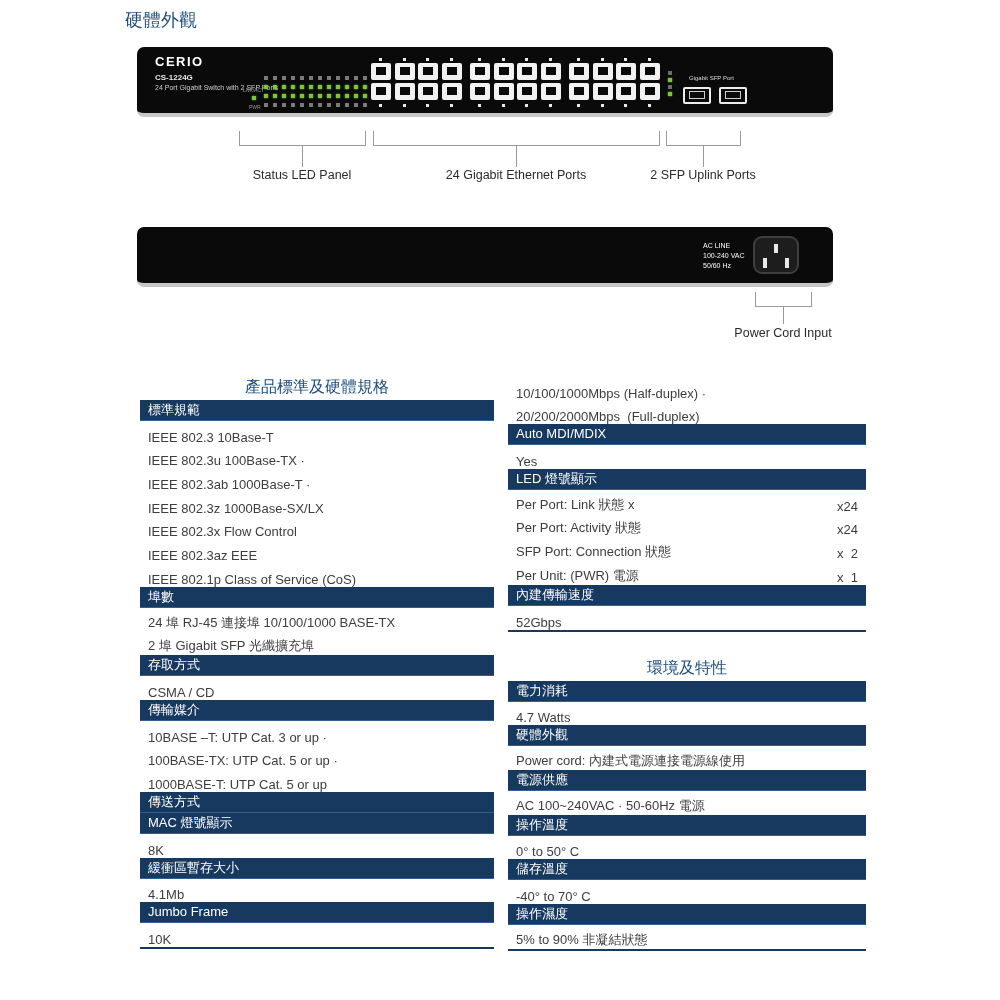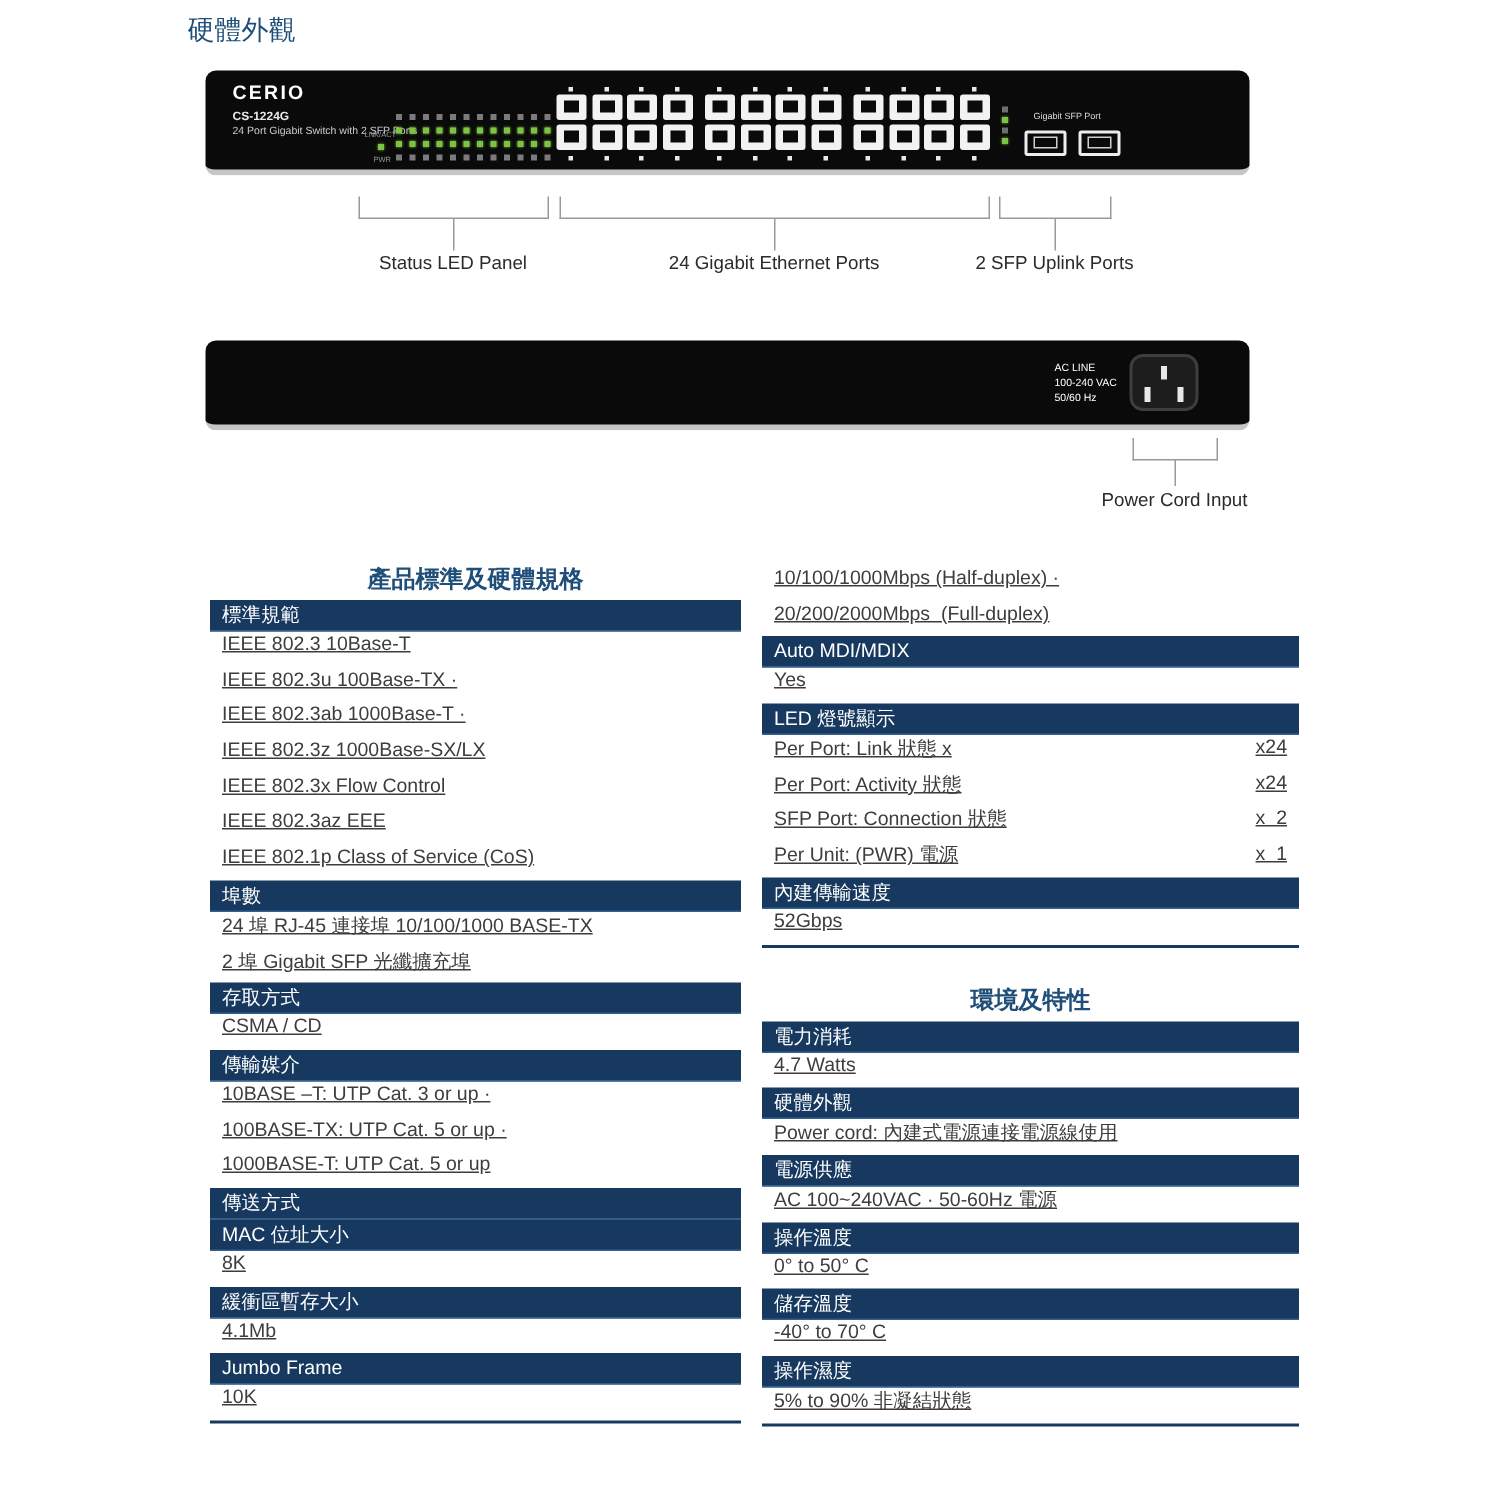--- a/index.html
+++ b/index.html
@@ -48,27 +48,27 @@
   
   .bracket { position:absolute; height:15px;
              border-left:1.5px solid #9a9a9a; border-right:1.5px solid #9a9a9a;
              border-bottom:1.5px solid #9a9a9a; }
   .stem { position:absolute; width:0; border-left:1.5px solid #9a9a9a; }
   .co-label { position:absolute; width:200px; text-align:center;
               font-size:12.5px; color:#2b2b2b; }
 
   
   .spec-col { position:absolute; }
-  .spec-title { font-size:16px; font-weight:bold; color:#1F4E79; text-align:center;
+  .spec-title { font-size:16px; font-weight:normal; color:#1F4E79; text-align:center;
                 height:24px; line-height:22px; }
   .spec-title.mid { margin-top:26px; margin-bottom:3px; height:20px; line-height:20px; }
   .spec-bar { background:#17395F; color:#fff; font-size:13px; height:21px; line-height:20px;
               padding-left:8px; border-bottom:1px solid #33608f; }
-  .spec-row { height:23.7px; display:flex; align-items:flex-start; padding:0 8px;
-              font-size:13px; color:#3d3d3d;text-decoration:underline; }
+  .spec-row { height:23.7px; display:flex; align-items:flex-end; padding:0 8px;
+              font-size:13px; color:#3d3d3d; }
   .spec-row span { white-space:pre; }
   .spec-row .val { margin-left:auto; }
   .endline { border-bottom:2px solid #17395F; }
 </style>
 </head>
 <body>
 
 <div class="page">
 
   <div class="abs page-title">硬體外觀</div>
@@ -314,21 +314,21 @@
         <div class="spec-row">
           <span>10BASE –T: UTP Cat. 3 or up ·</span>
         </div>
         <div class="spec-row">
           <span>100BASE-TX: UTP Cat. 5 or up ·</span>
         </div>
         <div class="spec-row">
           <span>1000BASE-T: UTP Cat. 5 or up</span>
         </div>
         <div class="spec-bar">傳送方式</div>
-        <div class="spec-bar">MAC 位址大小</div>
+        <div class="spec-bar">MAC 燈號顯示</div>
         <div class="spec-row">
           <span>8K</span>
         </div>
         <div class="spec-bar">緩衝區暫存大小</div>
         <div class="spec-row">
           <span>4.1Mb</span>
         </div>
         <div class="spec-bar">Jumbo Frame</div>
         <div class="spec-row">
           <span>10K</span>

